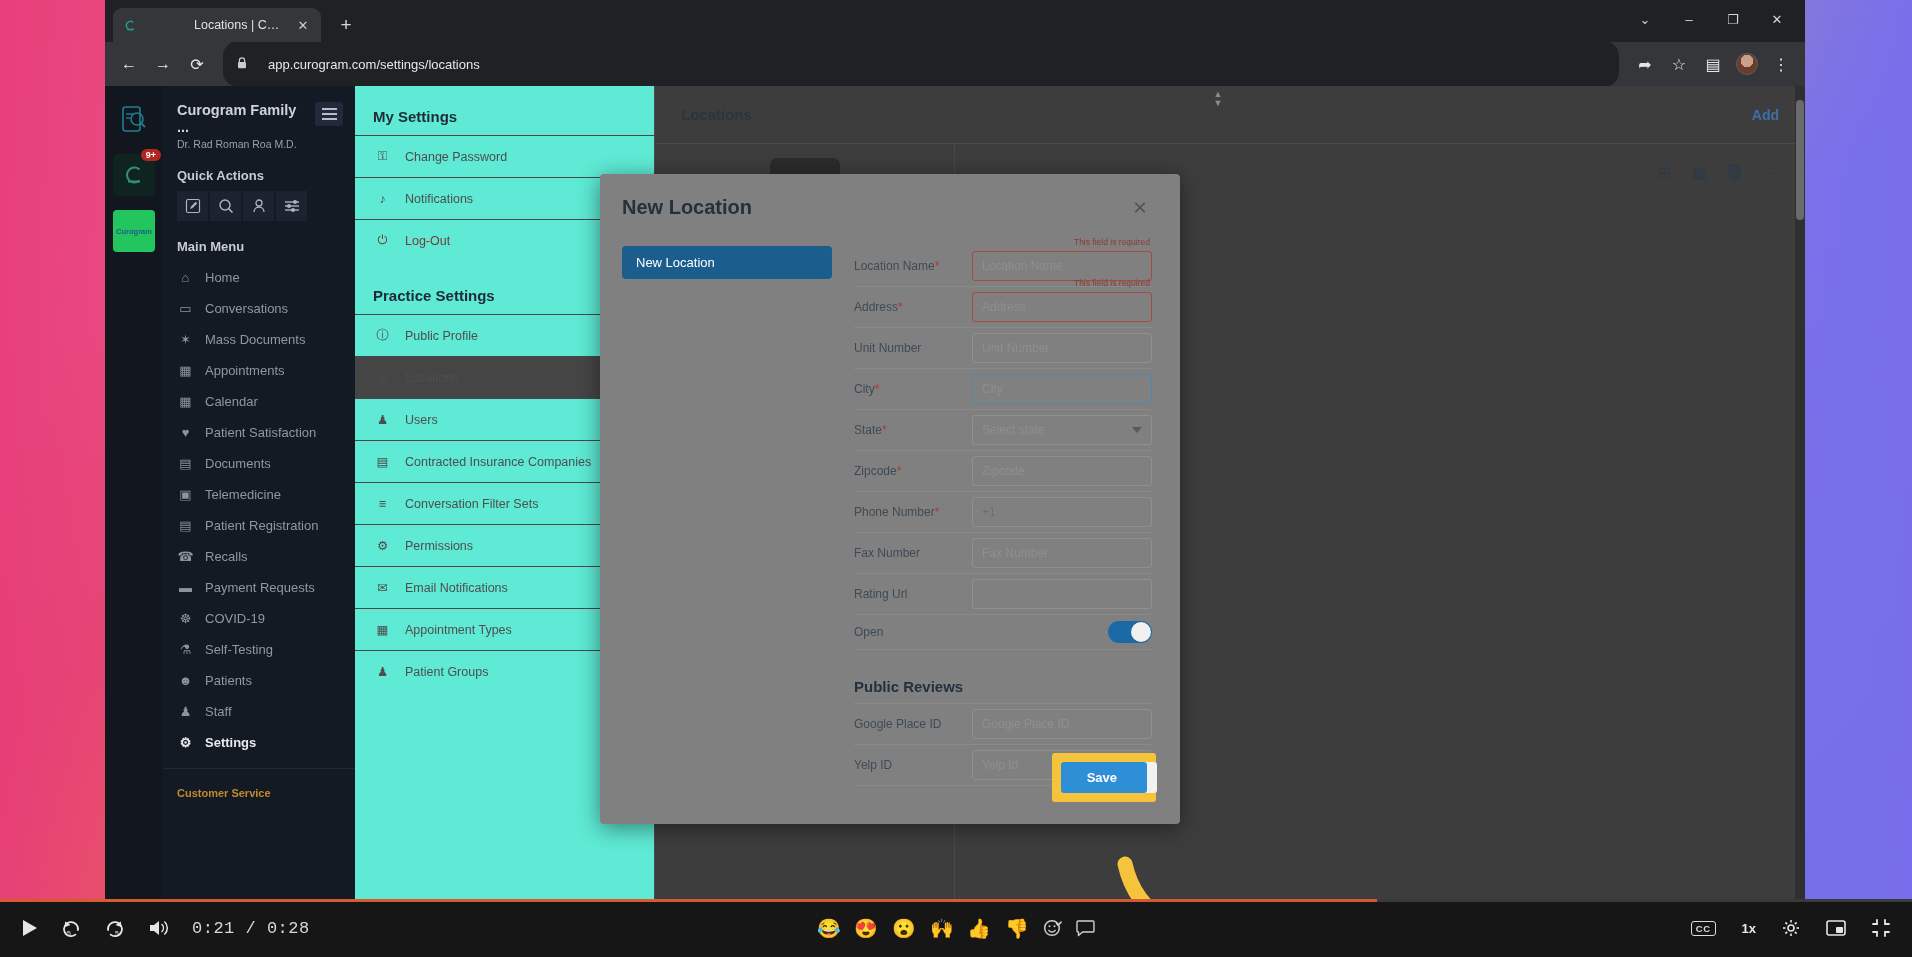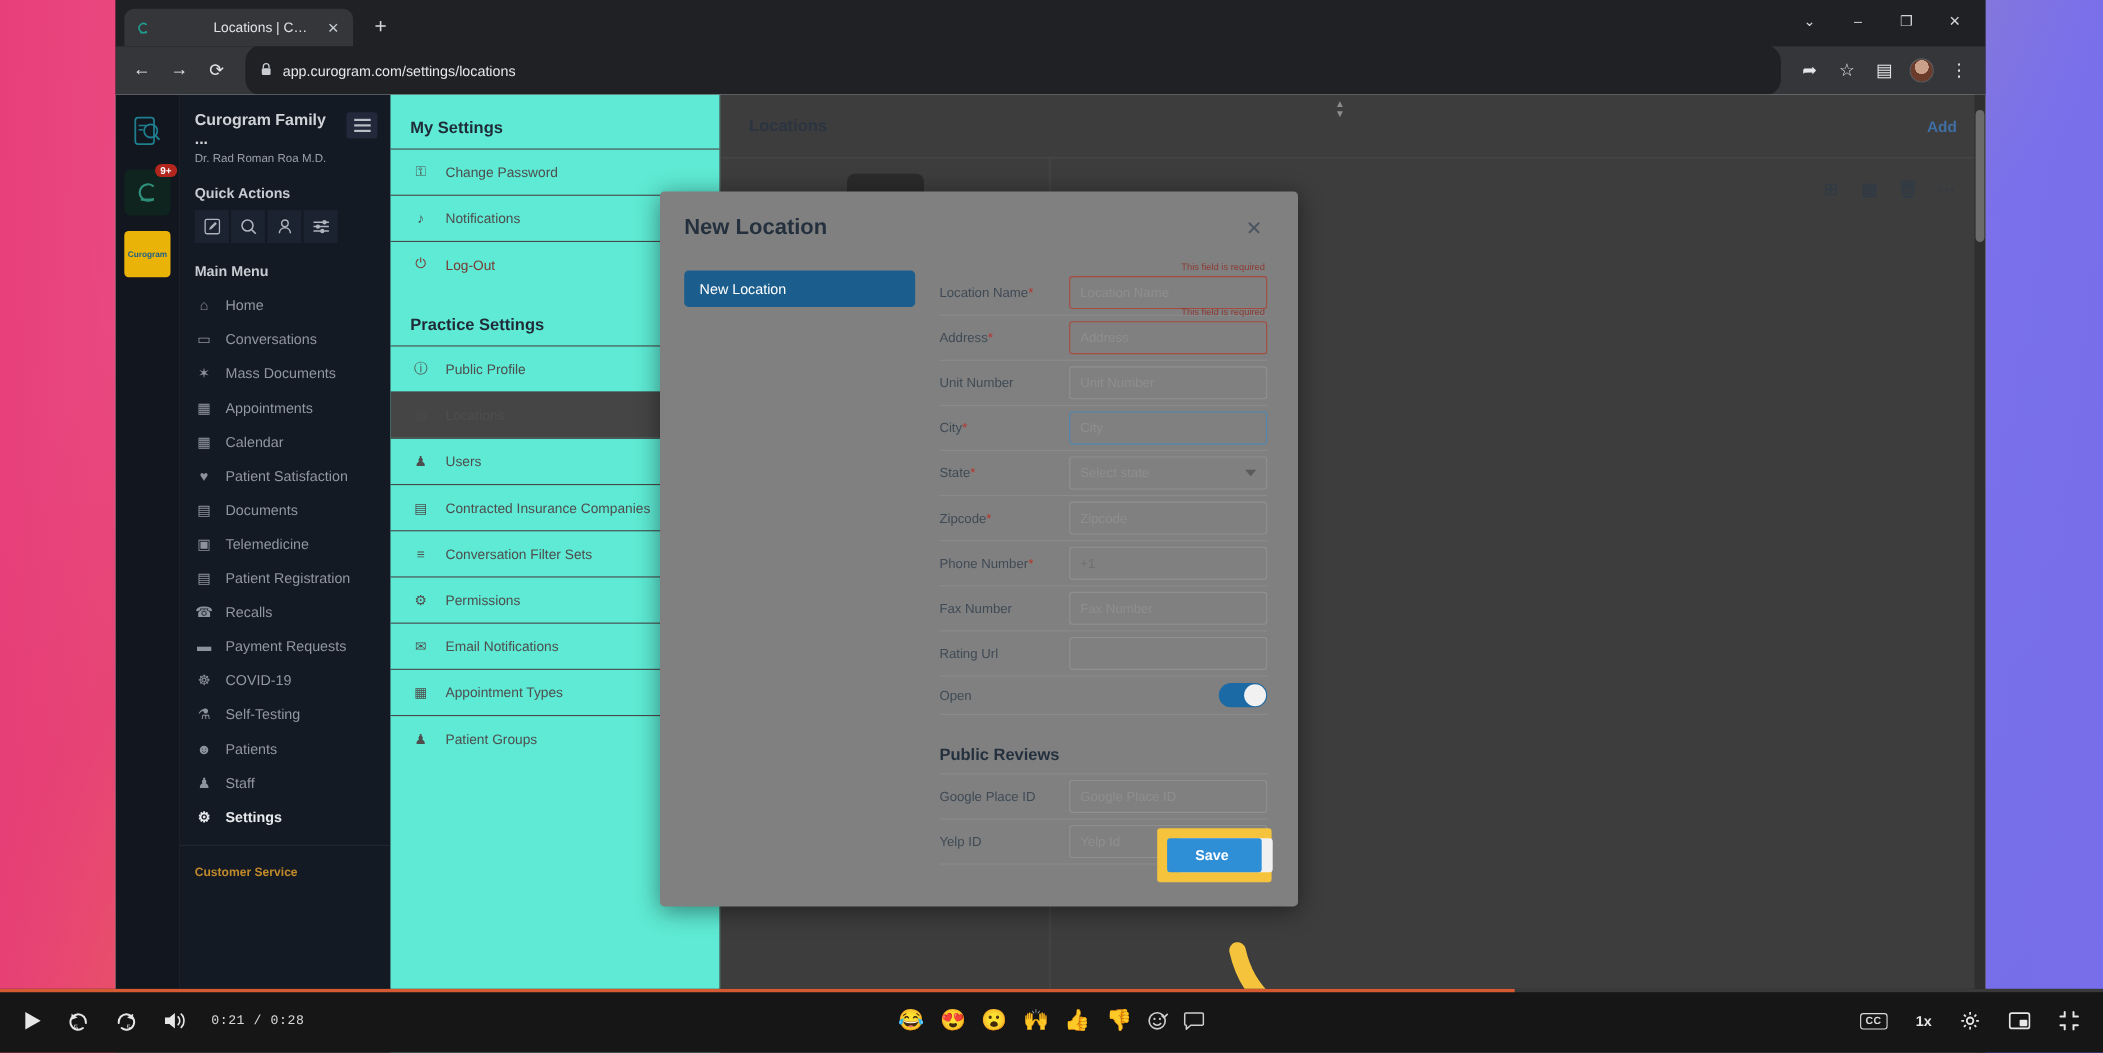--- a/index.html
+++ b/index.html
@@ -55,21 +55,21 @@
              color:#d5d7da; font-size:13px;}
 
   .toolbar {
     height: 44px; background:#35363a; display:flex; align-items:center;
     padding: 0 8px; gap: 2px;
   }
   .tb-icon { width:32px;height:32px; display:flex;align-items:center;justify-content:center;
              color:#e3e5e8; font-size:16px; border-radius:16px;}
   .omnibox {
     flex:1; height:46px; background:#202124; border-radius:15px;
-    display:flex; align-items:center; gap:10px; padding:0 14px; margin:0 8px;
+    display:flex; align-items:center; gap:21px; padding:0 14px; margin:0 8px;
     color:#e5e7ea; font-size:13px;
   }
   .lock { font-size:11px; color:#c3c6ca; }
   .tb-right { display:flex; align-items:center; gap:2px; }
   .avatar-chip { width:22px;height:22px;border-radius:50%;
      background: radial-gradient(circle at 50% 35%, #caa08a 0 38%, #6b3b2c 39% 100%);
      border:1px solid #5a5c60; }
 
   
   .viewport { position:relative; width:1700px; height: calc(957px - 86px); background:#f2f3f5; overflow:hidden;}
@@ -77,21 +77,21 @@
   
   .page { position:absolute; inset:0; display:flex; background:#3d3d3d; }
 
   
   .rail { width:58px; background:#11161f; padding-top:12px; display:flex;flex-direction:column;align-items:center;gap:14px;}
   .rail-ico { width:42px;height:42px;border-radius:6px; display:flex;align-items:center;justify-content:center;
               position:relative;}
   .rail-ico.teal { background:#10241f; }
   .badge { position:absolute; top:-5px; right:-6px; background:#b3261e; color:#fff; font-size:9px;
            border-radius:9px; padding:1px 5px; font-weight:bold;}
-  .rail-chip { width:42px;height:42px;border-radius:4px;background:#eab308;color:#1d5f8a;
+  .rail-chip { width:42px;height:42px;border-radius:4px;background:#22c55e;color:#1d5f8a;
                font-size:7.5px; display:flex;align-items:center;justify-content:center; font-weight:bold;}
 
   
   .sidebar { width:192px; background:#141a24; color:#9aa0a8; padding: 10px 0 0 0; }
   .sb-head { display:flex; align-items:flex-start; padding: 6px 12px 0 14px; gap:6px;}
   .sb-practice { font-size:14.5px; font-weight:bold; color:#cfd3d8; line-height:1.15;}
   .sb-doctor { font-size:10.5px; color:#9aa0a8; margin-top:3px;}
   .hamburger { width:28px;height:24px; background:#22293a; border-radius:3px;
                display:flex;flex-direction:column;justify-content:center;align-items:center;gap:3px;}
   .hamburger i { display:block; width:15px;height:2px;background:#b9bec6;}
@@ -189,21 +189,21 @@
 
   
   .player {
     position:absolute; left:0; bottom:0; width:1912px; height:58px;
     background:#161616; display:flex; align-items:center; padding: 0 22px; gap:22px;
     z-index: 60;
   }
   .player-progress { position:absolute; left:0; top:0; width:1912px; height:3px; background:#3a3a3a;}
   .player-progress i { display:block; height:3px; width:72%; background:#d65a31;}
   .pl-ico { color:#e6e6e6; display:flex; align-items:center; justify-content:center; }
-  .pl-time { color:#d8d8d8; font-size:12px; font-family:"Liberation Mono", monospace; letter-spacing:.5px;}
+  .pl-time { color:#d8d8d8; font-size:17px; font-family:"Liberation Mono", monospace; letter-spacing:.5px;}
   .pl-center { position:absolute; left:50%; transform:translateX(-50%); display:flex; align-items:center; gap:14px;}
   .emoji { font-size:19px; line-height:1;}
   .pl-right { position:absolute; right:22px; display:flex; align-items:center; gap:26px;}
   .cc-box { border:1.6px solid #dcdcdc; border-radius:3px; font-size:9.5px; color:#dcdcdc;
             padding:1px 4px; font-weight:bold; letter-spacing:.5px;}
   .speed { color:#e6e6e6; font-size:13px; font-weight:bold;}
 </style>
 </head>
 <body>
 

